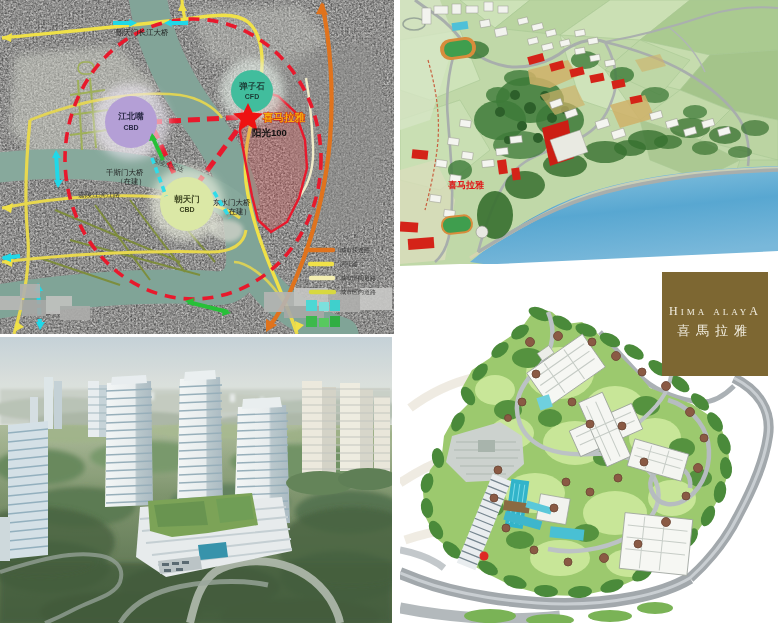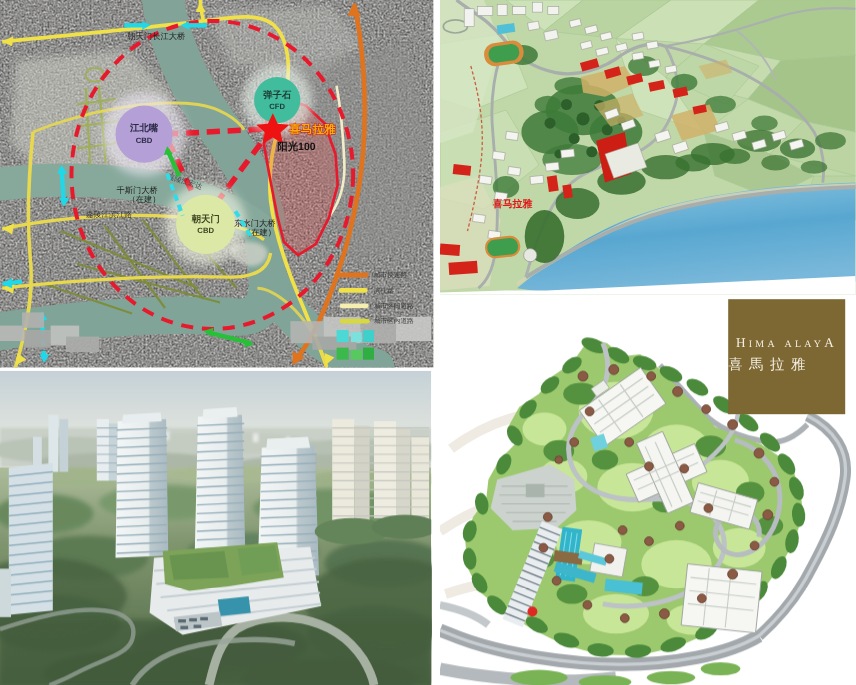--- a/index.html
+++ b/index.html
@@ -783,17 +783,17 @@
   <ellipse cx="255" cy="330" rx="18" ry="6"></ellipse>
 </g>
 </svg>
 </div>
 
 <div class="panel" style="left:662px;top:272px;width:106px;height:104px;background:#7d6732;">
 
   <div style="position:absolute;left:0;top:32px;width:106px;text-align:center;color:#f3efe2;
        font-family:'Liberation Serif',serif;font-size:12px;letter-spacing:3px;">H<span style="font-size:9px;">IMA</span> <span style="font-size:9px;">ALAY</span>A</div>
 
-  <div style="position:absolute;left:0;top:50px;width:106px;text-align:left;color:#f3efe2;
+  <div style="position:absolute;left:0;top:50px;width:106px;text-align:center;color:#f3efe2;
        font-family:'Liberation Serif',serif;font-size:13px;letter-spacing:6px;">喜馬拉雅</div>
 </div>
 
 </div>
 
 </body></html>

